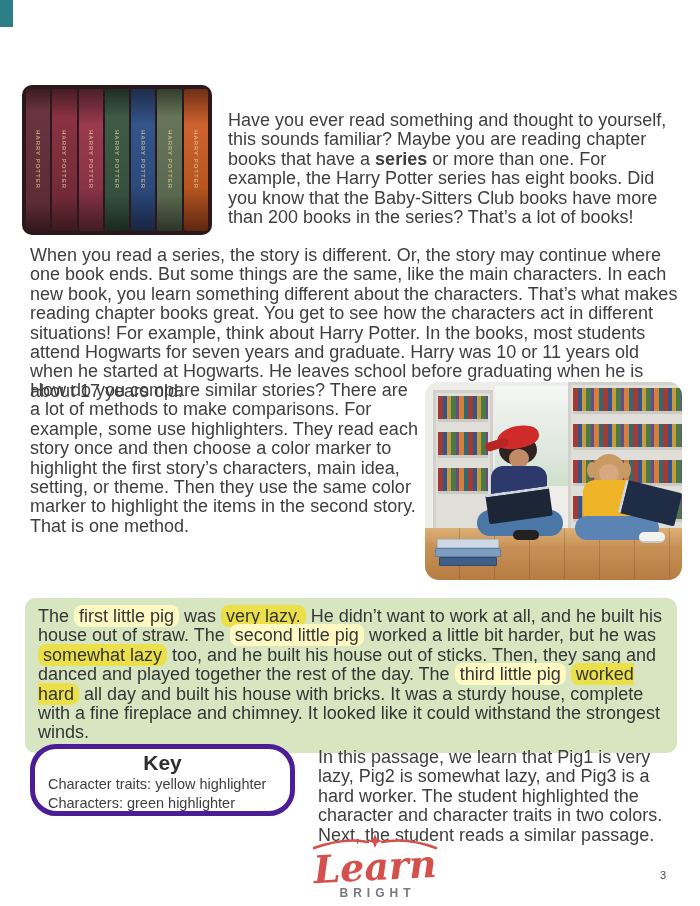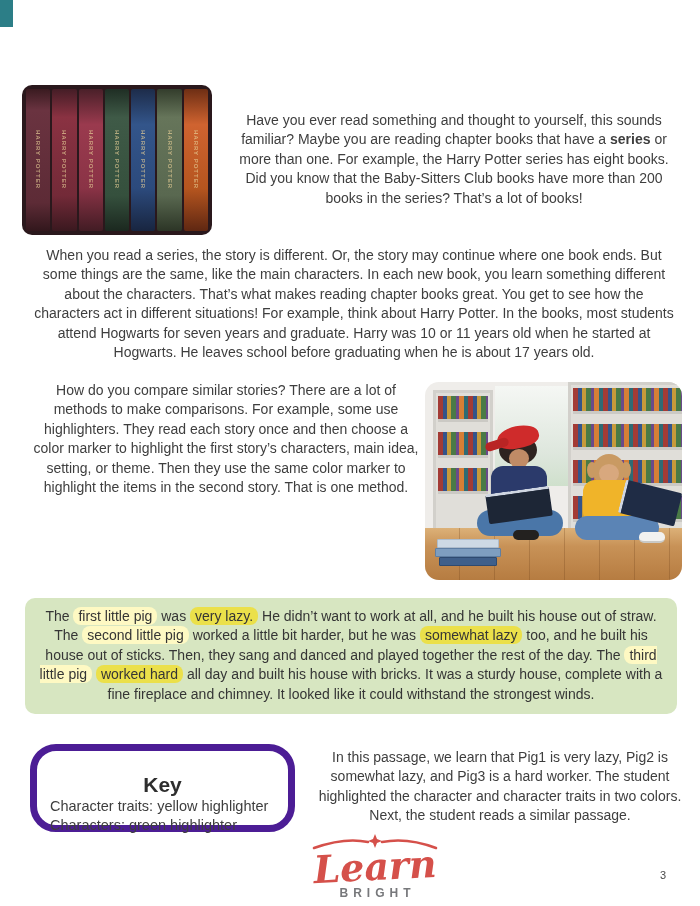--- a/index.html
+++ b/index.html
@@ -18,21 +18,21 @@
   .spine-label { writing-mode:vertical-rl; font-size:6px; font-weight:bold; letter-spacing:1px; color:rgba(230,205,150,0.7); white-space:nowrap; }
   .s1 { background:linear-gradient(180deg,#3a1b20,#6a3340 15%,#5d2b36 80%,#32171c); }
   .s2 { background:linear-gradient(180deg,#451d26,#8a3242 20%,#732a38 75%,#3a181f); }
   .s3 { background:linear-gradient(180deg,#4a2029,#9a3a4e 25%,#8a3346 70%,#421c24); }
   .s4 { background:linear-gradient(180deg,#1f2e24,#3f5a47 20%,#35503d 75%,#1b281f); }
   .s5 { background:linear-gradient(180deg,#1d2c4a,#33558a 25%,#2c4a7c 70%,#182540); }
   .s6 { background:linear-gradient(180deg,#333d2c,#66755a 20%,#596850 75%,#2c3526); }
   .s7 { background:linear-gradient(180deg,#6e2e14,#cf6330 25%,#b5551f 70%,#5f2712); }
 
   
-  .body-text { font-size:14px; line-height:19.4px; color:#3e3e3e;text-align:center; }
+  .body-text { font-size:18px; line-height:19.4px; color:#3e3e3e; }
   .intro-paragraph { position:absolute; left:228px; top:111px; width:452px; }
   .bold { font-weight:bold; }
   .para-series { position:absolute; left:30px; top:246px; width:648px; }
   .left-column { position:absolute; left:30px; top:381px; width:392px; }
   .left-column p + p { margin-top:17px; }
 
   
   .kids-photo { position:absolute; left:425px; top:382px; width:257px; height:198px; border-radius:14px; overflow:hidden; background:#efedea; }
   .kp-window { position:absolute; left:70px; top:4px; width:82px; height:100px; background:linear-gradient(#f5f7f4,#dde6dc 70%,#cfe0cc); }
   .kp-shelf { position:absolute; background:#e0ded9; }
@@ -64,21 +64,21 @@
   .kp-stack3 { left:14px; top:175px; width:58px; height:9px; background:#3f5f8a; border:1px solid #2e4a70; border-radius:1px; }
 
   
   .passage-box { position:absolute; left:25px; top:598px; width:652px; min-height:113px; background:#d7e6c1; border-radius:10px; padding:9px 13px 10px 13px; }
   .passage-box .body-text { color:#353535; }
   .hl { border-radius:8px; padding:1px 5px; }
   .hl-green { background:#fef9c3; }
   .hl-yellow { background:#ebe04a; }
 
   
-  .key-box { position:absolute; left:30px; top:744px; width:265px; height:88px; border:7px solid #4c1d95; border-radius:26px; background:#fff; padding-top:22px; }
+  .key-box { position:absolute; left:30px; top:744px; width:265px; height:72px; border:5px solid #4c1d95; border-radius:26px; background:#fff; padding-top:2px; }
   .key-title { text-align:center; font-size:21px; font-weight:bold; color:#2e2e2e; }
   .key-line { font-size:14.5px; line-height:19px; color:#3e3e3e; padding-left:13px; }
   .summary-paragraph { position:absolute; left:318px; top:748px; width:364px; }
 
   
   .logo { position:absolute; left:285px; top:834px; width:180px; text-align:center; }
   .logo-swoosh { display:block; margin:0 auto -4px auto; }
   .logo-script { font-family:"DejaVu Serif", serif; font-style:italic; font-weight:bold; font-size:38px; line-height:1.05; color:#d5504a; transform:rotate(-3deg); }
   .logo-caps { font-size:12px; font-weight:bold; letter-spacing:5px; color:#77787b; padding-left:5px; margin-top:-1px; }
 

